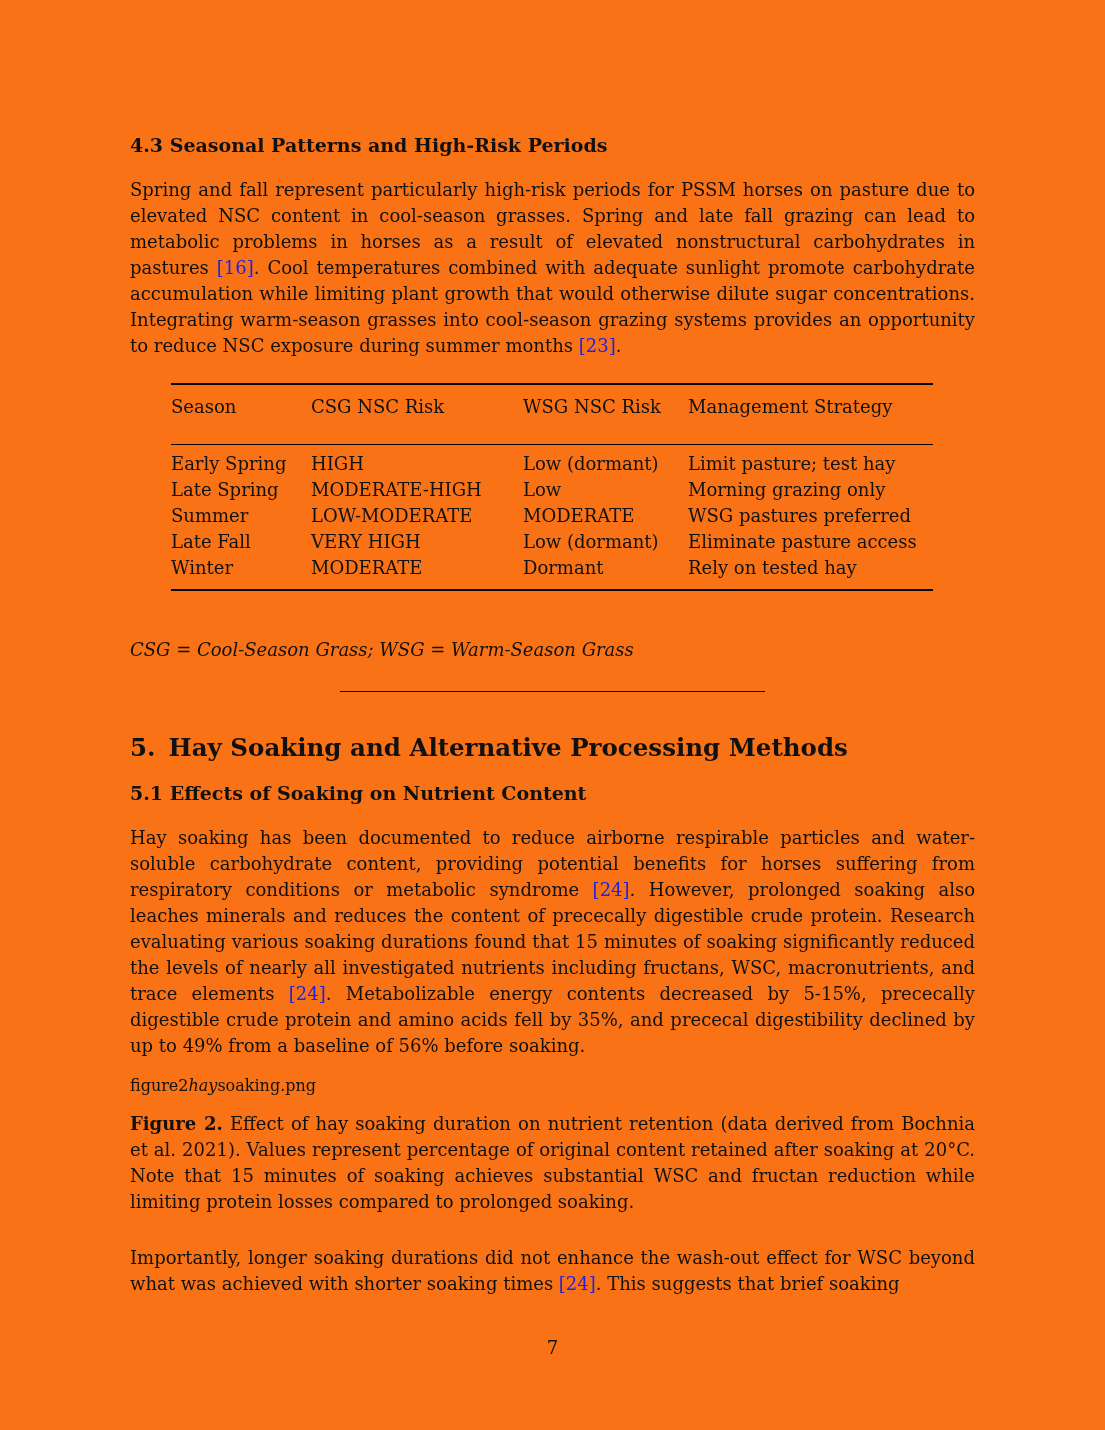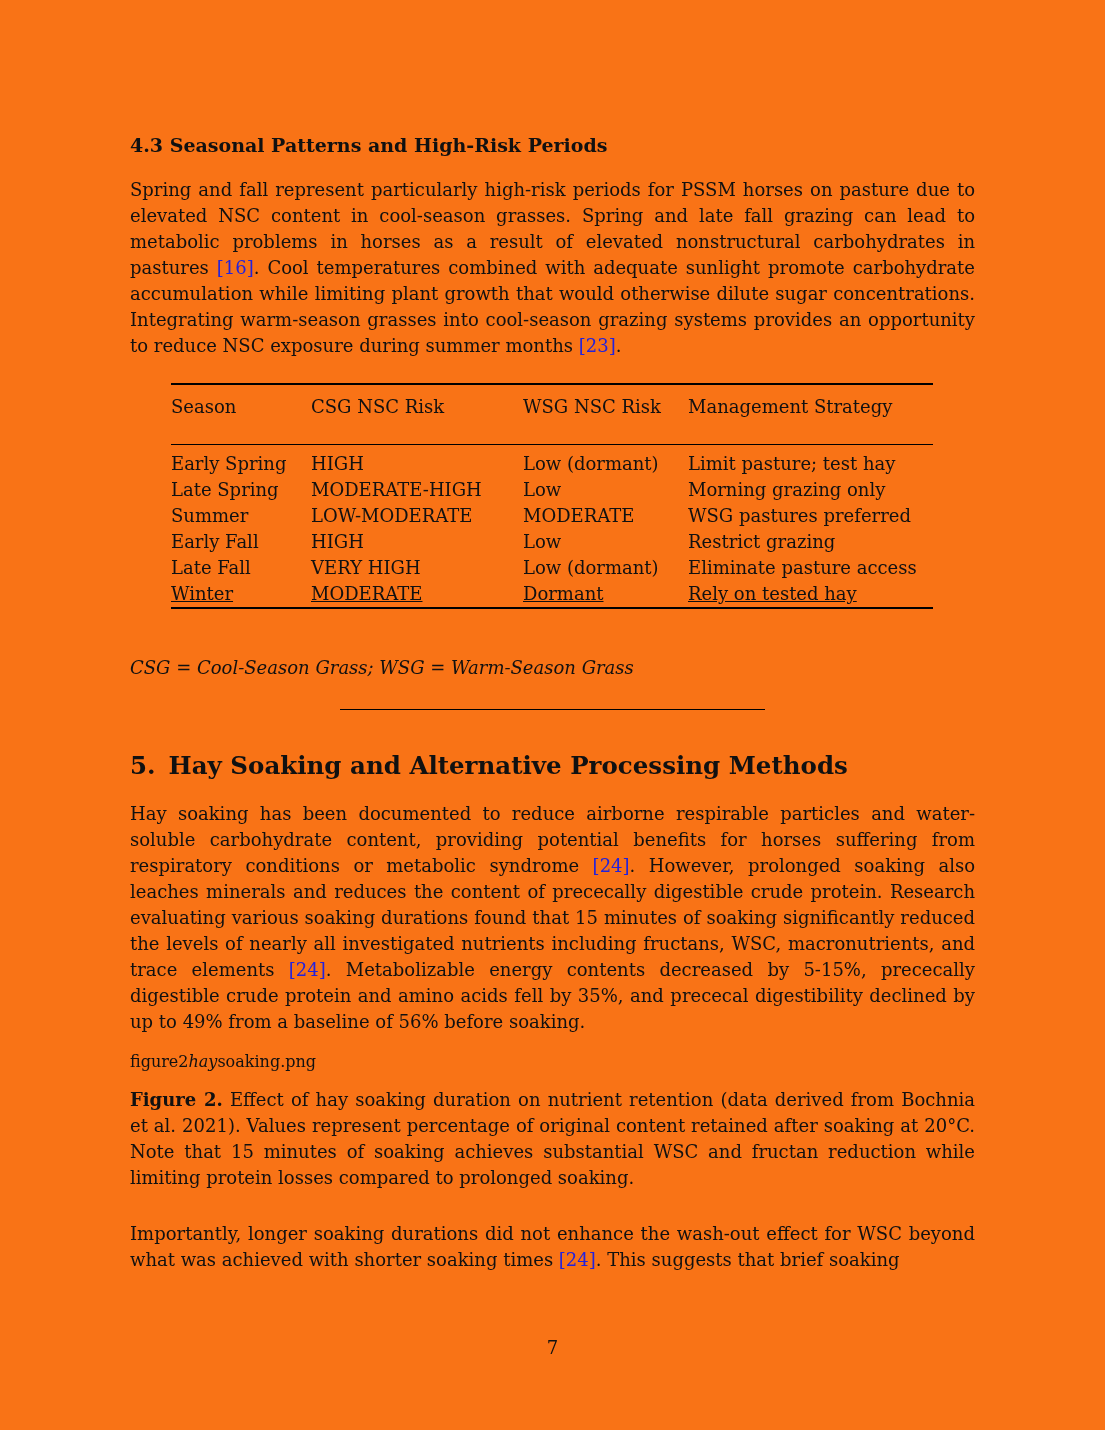--- a/index.html
+++ b/index.html
@@ -64,21 +64,21 @@
   }
   table.season-table thead th {
     border-top: 2.5px solid #000;
     border-bottom: 1.8px solid #000;
     padding-top: 9px;
     padding-bottom: 24px;
   }
   table.season-table tbody tr.first td { padding-top: 6px; margin-left: 6px; }
   table.season-table tbody tr.last td {
     border-bottom: 2.5px solid #000;
-    text-decoration: underline;
+    padding-bottom: 8px;
   }
   p.note {
     margin: 46px 0 0 0;
     font-size: 18px;
     font-style: italic;
     line-height: 26px;
   }
   .midrule {
     margin: 28px auto 0 auto;
     width: 425px;
@@ -139,46 +139,41 @@
           <td>Low</td>
           <td>Morning grazing only</td>
         </tr>
         <tr>
           <td>Summer</td>
           <td>LOW-MODERATE</td>
           <td>MODERATE</td>
           <td>WSG pastures preferred</td>
         </tr>
         <tr>
-          <td>Early Fall</td>
-          <td>HIGH</td>
-          <td>Low</td>
-          <td>Restrict grazing</td>
-        </tr>
-        <tr>
           <td>Late Fall</td>
           <td>VERY HIGH</td>
           <td>Low (dormant)</td>
           <td>Eliminate pasture access</td>
         </tr>
         <tr class="last">
           <td>Winter</td>
           <td>MODERATE</td>
           <td>Dormant</td>
           <td>Rely on tested hay</td>
         </tr>
       </tbody>
     </table>
 
     <p class="note">CSG = Cool-Season Grass; WSG = Warm-Season Grass</p>
 
     <div class="midrule"></div>
 
     <h1 class="sec"><span class="secnum">5.</span><span>Hay Soaking and Alternative Processing Methods</span></h1>
 
+    <h2 class="subsec2">5.1 Effects of Soaking on Nutrient Content</h2>
 
     <p class="body"><span>Hay soaking has been documented to reduce airborne respirable particles and water-soluble carbohydrate content, providing potential benefits for horses suffering from respiratory conditions or metabolic syndrome </span><a class="cite" style="color: rgb(34, 34, 221);">[24]</a><span>. However, prolonged soaking also leaches minerals and reduces the content of prececally digestible crude protein. Research evaluating various soaking durations found that 15 minutes of soaking significantly reduced the levels of nearly all investigated nutrients including fructans, WSC, macronutrients, and trace elements </span><a class="cite" style="color: rgb(34, 34, 221);">[24]</a><span>. Metabolizable energy contents decreased by 5-15%, prececally digestible crude protein and amino acids fell by 35%, and prececal digestibility declined by up to 49% from a baseline of 56% before soaking.</span></p>
 
     <p class="figline"><span>figure2</span><em>hay</em><span>soaking.png</span></p>
 
     <p class="body caption"><strong>Figure 2.</strong><span> Effect of hay soaking duration on nutrient retention (data derived from Bochnia et al. 2021). Values represent percentage of original content retained after soaking at 20°C. Note that 15 minutes of soaking achieves substantial WSC and fructan reduction while limiting protein losses compared to prolonged soaking.</span></p>
 
     <p class="body last-para"><span>Importantly, longer soaking durations did not enhance the wash-out effect for WSC beyond what was achieved with shorter soaking times </span><a class="cite" style="color: rgb(34, 34, 221);">[24]</a><span>. This suggests that brief soaking</span></p>
 
   </div>

